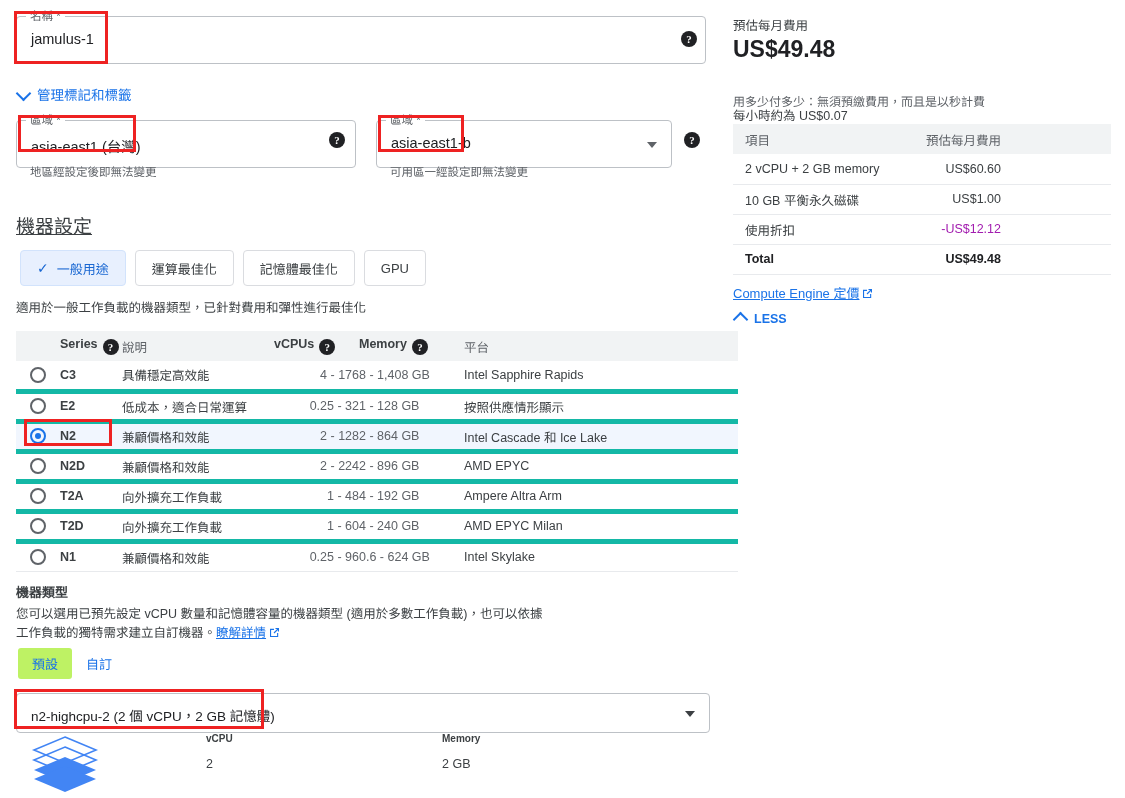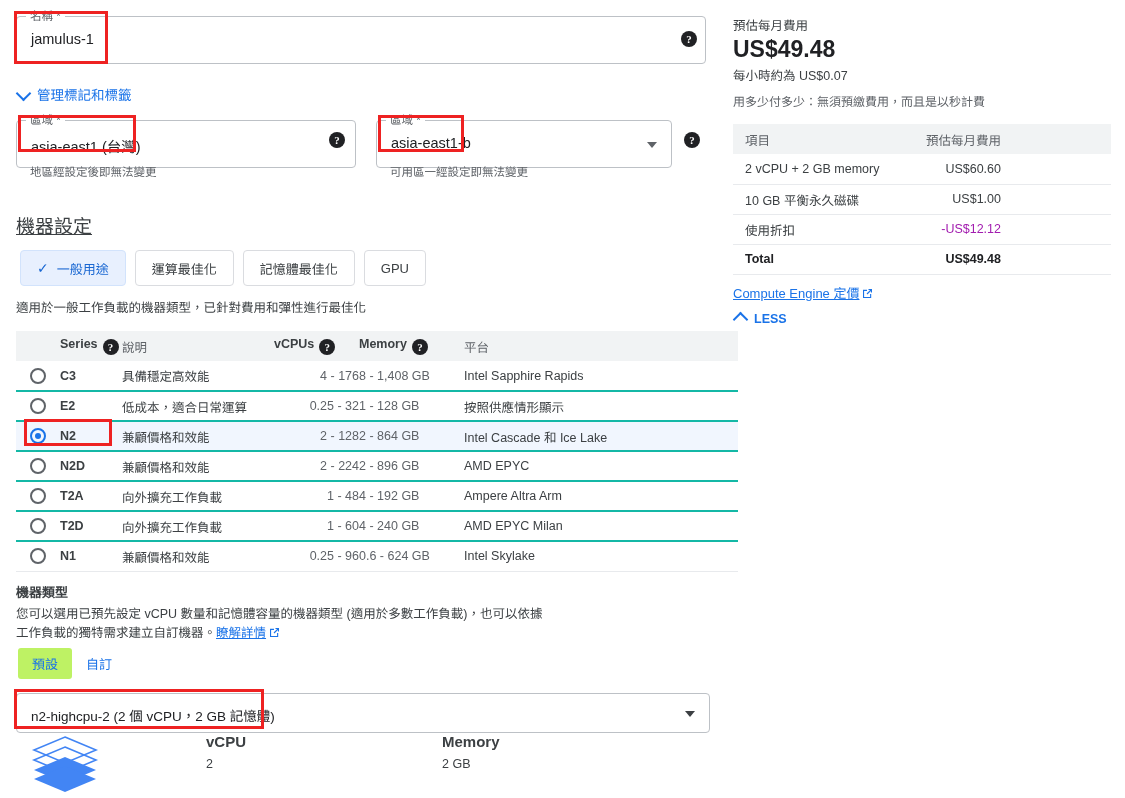--- a/index.html
+++ b/index.html
@@ -171,21 +171,21 @@
     text-align: left;
     height: 30px;
     padding: 0;
     font-size: 12.5px;
     white-space: nowrap;
   }
   .series-table thead th.plain { font-weight: 400; color:#5f6368; }
   .series-table tbody td {
     height: 30px;
     padding: 0;
-    border-bottom: 2px solid #14b8a6;
+    border-bottom: 5px solid #14b8a6;
     color: #3c4043;
     white-space: nowrap;
   }
   .series-table tbody tr.selected td { background: #f1f6fe; }
   .series-table tbody tr:last-child td { border-bottom: 1px solid #e8eaed; }
   .col-radio { width: 44px; }
   .col-series { width: 62px; font-weight: bold; }
   .col-desc { width: 152px; }
   .col-vcpu { width: 85px; text-align: right; }
   .col-mem  { width: 105px; }
@@ -244,21 +244,21 @@
     position: absolute;
     right: 14px; top: 17px;
     width: 0; height: 0;
     border-left: 5px solid transparent;
     border-right: 5px solid transparent;
     border-top: 6px solid #3c4043;
   }
 
   .spec-label {
     position: absolute;
-    font-size: 15px;
+    font-size: 10px;
     font-weight: bold;
     color: #3c4043;
   }
   .spec-value {
     position: absolute;
     font-size: 12.5px;
     color: #3c4043;
   }
   .stack-icon { position: absolute; }
 
@@ -272,20 +272,21 @@
   .r-price {
     position: absolute;
     font-size: 23px;
     font-weight: bold;
     color: #202124;
   }
   .r-sub {
     position: absolute;
     font-size: 12.5px;
     color: #3c4043;
+    margin-top: 40px;
   }
   .r-note {
     position: absolute;
     font-size: 12px;
     color: #5f6368;
   }
   .cost-table {
     position: absolute;
     width: 378px;
     border-collapse: collapse;

